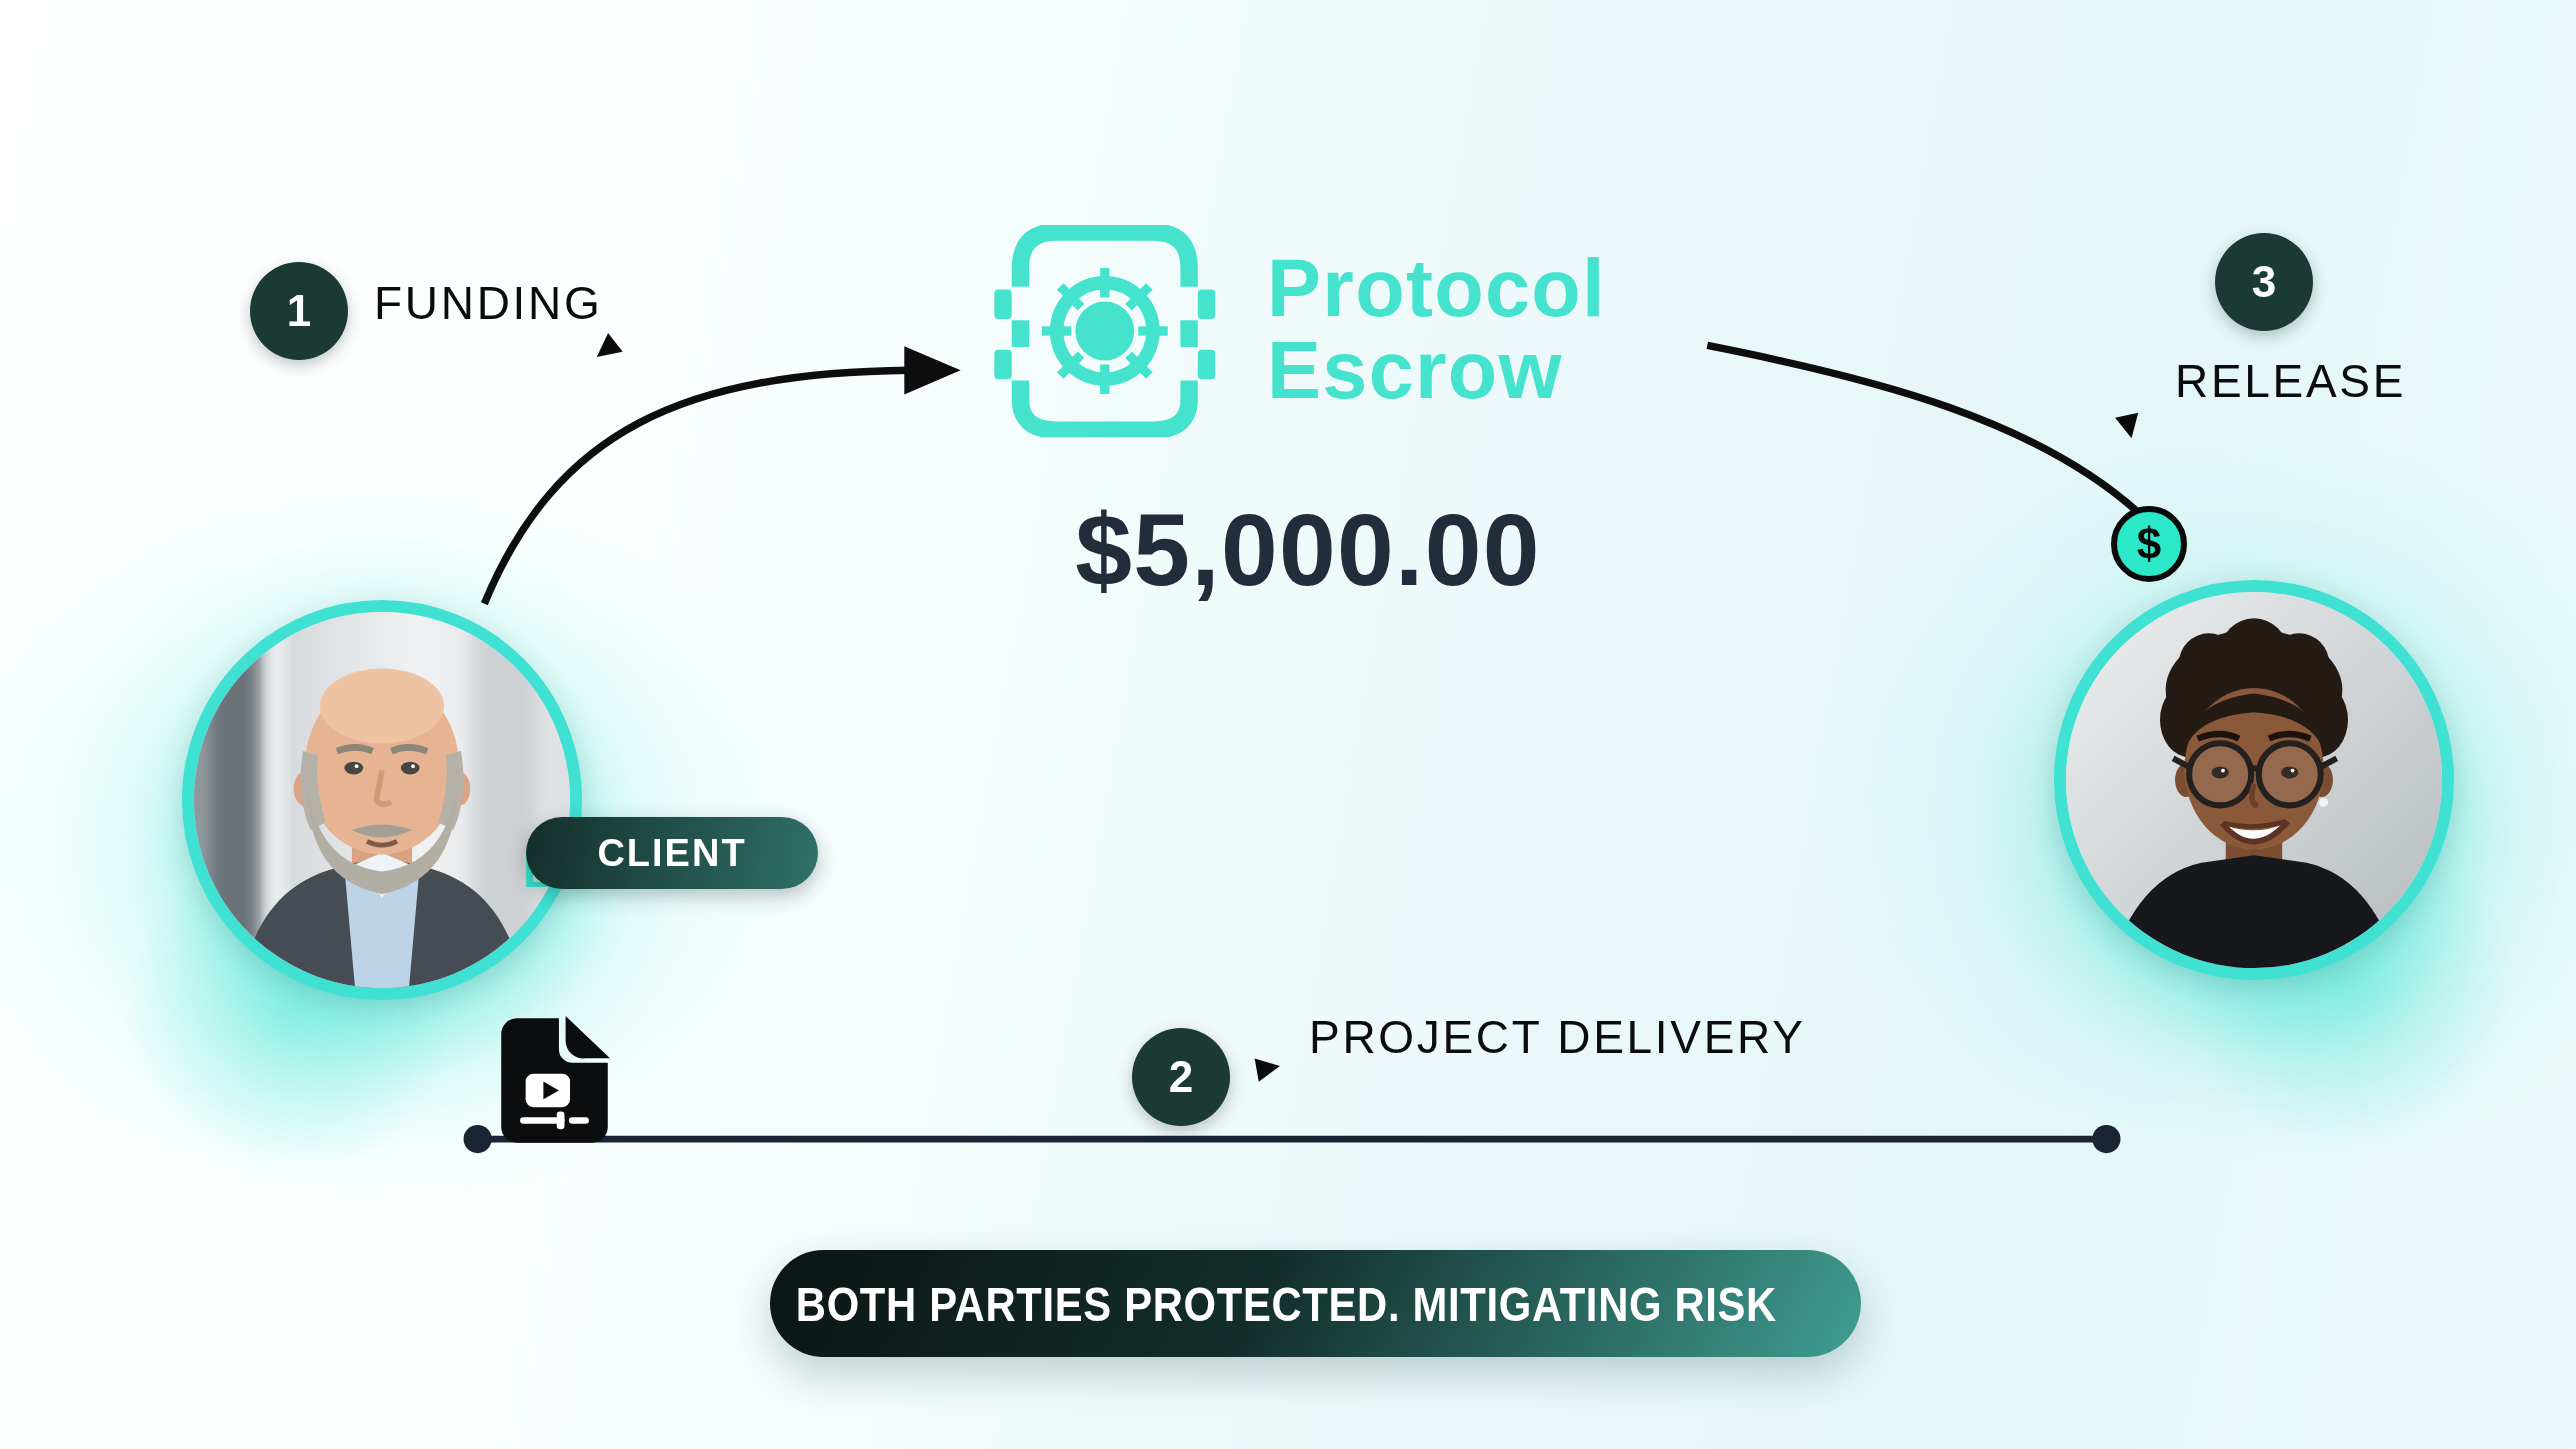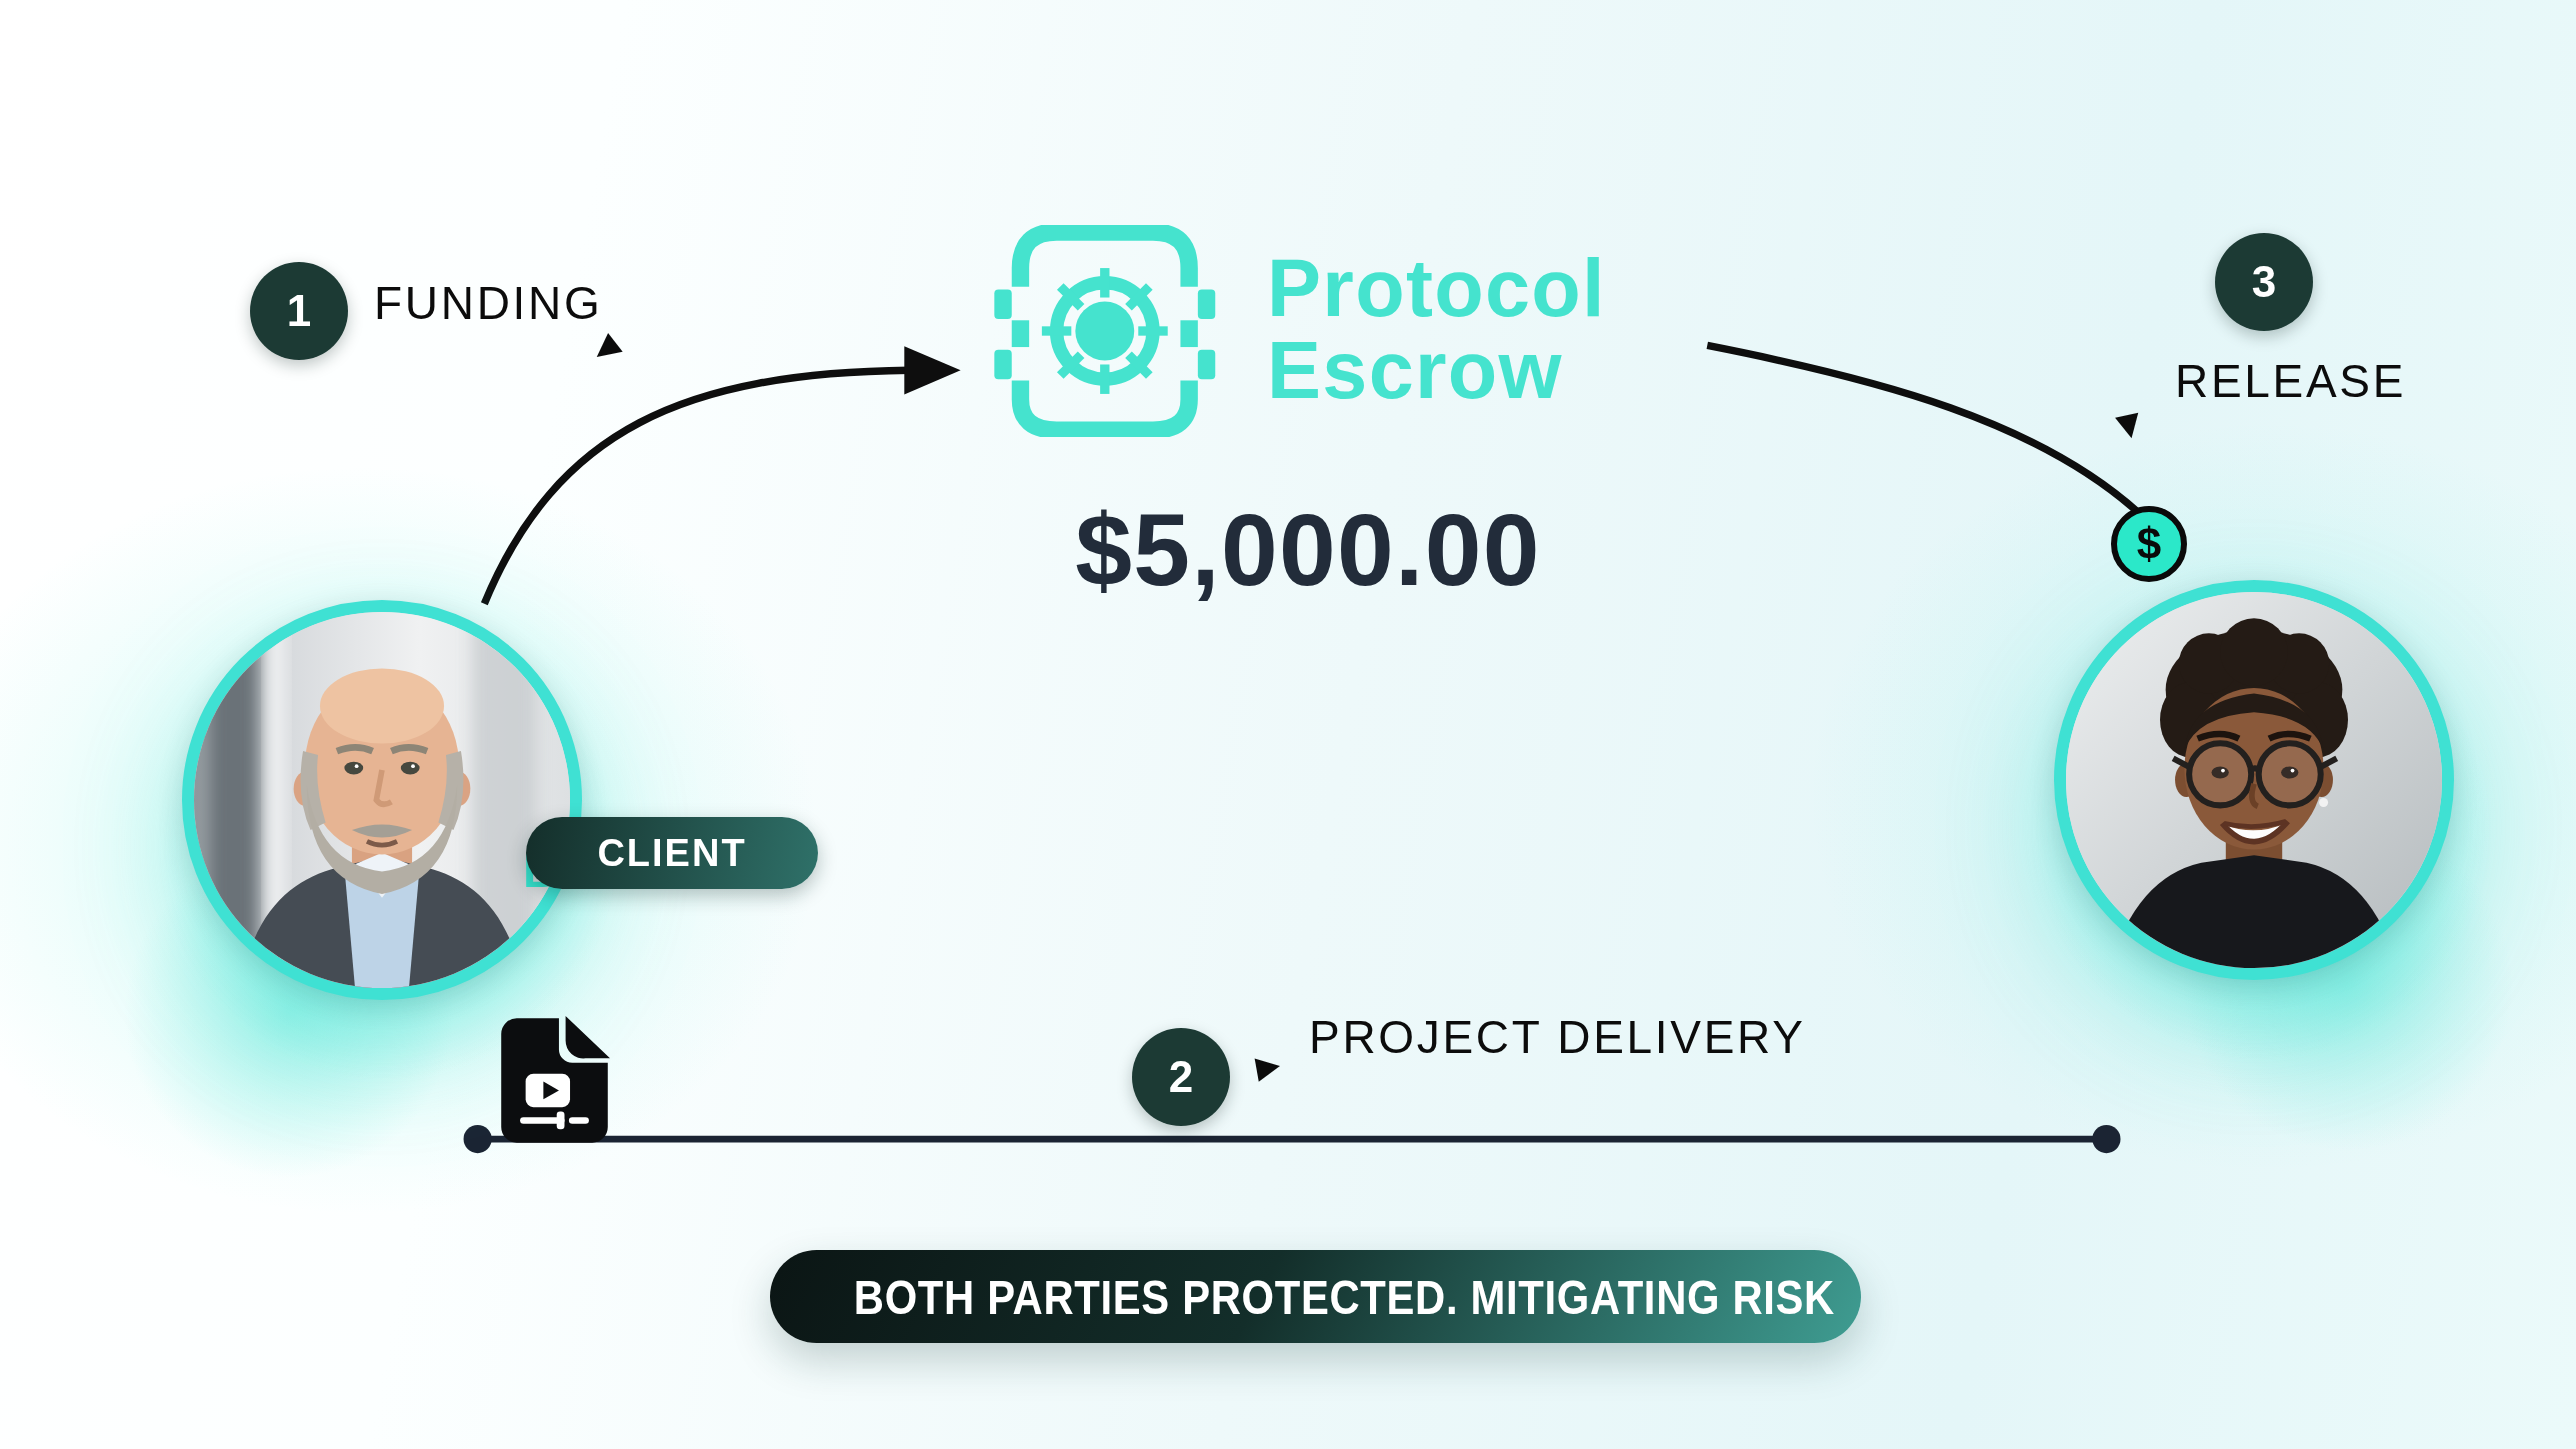--- a/index.html
+++ b/index.html
@@ -56,23 +56,23 @@
   
   .pill{position:absolute;border-radius:47px;display:flex;align-items:center;justify-content:center;z-index:4;
     background:linear-gradient(100deg,#142e2a 0%,#2f7169 100%);color:#fff;font-weight:bold;
     box-shadow:0 6.7px 19px rgba(10,40,36,.28);}
   #pill-client{left:526px;top:817px;width:292px;height:72px;font-size:38px;letter-spacing:2px;}
   #pill-freelancer{left:1843px;top:759px;width:302px;height:91px;font-size:35px;letter-spacing:1.3px;}
   .hidden-word{position:absolute;left:523px;top:843px;font-size:48px;font-weight:bold;color:#35e0cb;letter-spacing:2.7px;z-index:3;}
   
   #file-icon{left:499px;top:1016px;z-index:2;}
   
-  .banner{position:absolute;left:770px;top:1250px;width:1091px;height:93px;border-radius:64px;z-index:5;
+  .banner{position:absolute;left:770px;top:1250px;width:1091px;height:107px;border-radius:64px;z-index:5;
     background:linear-gradient(118deg,#0b1514 0%,#132e2a 45%,#3f9d92 100%);
-    display:flex;align-items:center;justify-content:flex-end;box-shadow:0 17.4px 40px rgba(16,60,55,.22);}
+    display:flex;align-items:center;justify-content:flex-start;box-shadow:0 17.4px 40px rgba(16,60,55,.22);}
   .banner span{font-size:44px;font-weight:bold;color:#ffffff;letter-spacing:0.7px;display:inline-block;transform:scale(.95,1.1);white-space:nowrap;}
 </style>
 </head>
 <body>
 
 <div class="stage">
 
   <div class="glow a1"></div>
   <div class="glow a2"></div>
   <div class="glow b1"></div>

